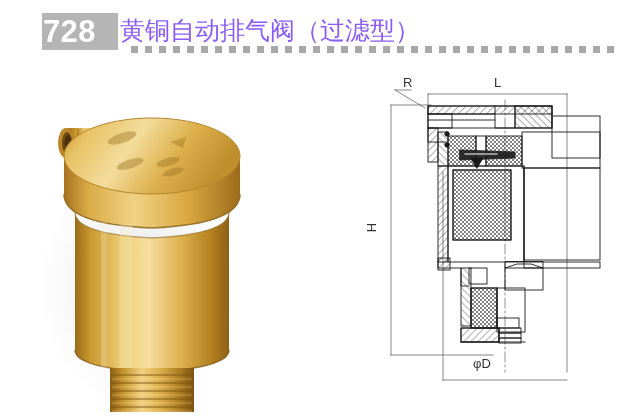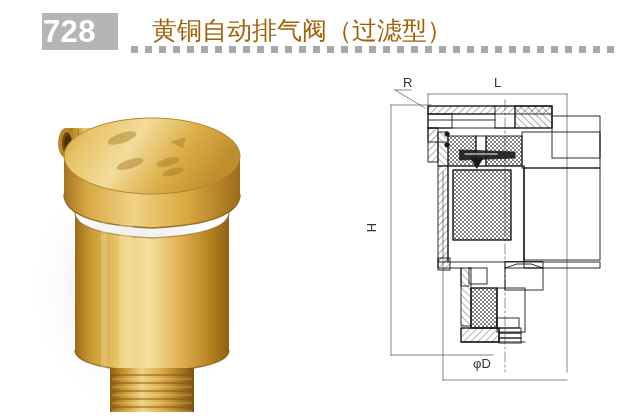--- a/index.html
+++ b/index.html
@@ -43,25 +43,24 @@
     font-size: 31px;
     font-weight: bold;
     letter-spacing: 0.5px;
     font-family: "Liberation Sans", sans-serif;
   }
   #product-title {
     position: absolute;
     left: 120px;
     top: 14px;
     font-size: 25px;
-    color: #a16207;
+    color: #8b5cf6;
     line-height: 34px;
     white-space: nowrap;
     font-family: "DejaVu Sans", "Liberation Sans", sans-serif;
-    margin-left: 32px;
   }
   #dotted-rule {
     position: absolute;
     left: 131px;
     top: 46px;
     width: 488px;
     height: 7px;
     background-image: repeating-linear-gradient(
       to right,
       #a8a8a8 0px, #a8a8a8 7px,

